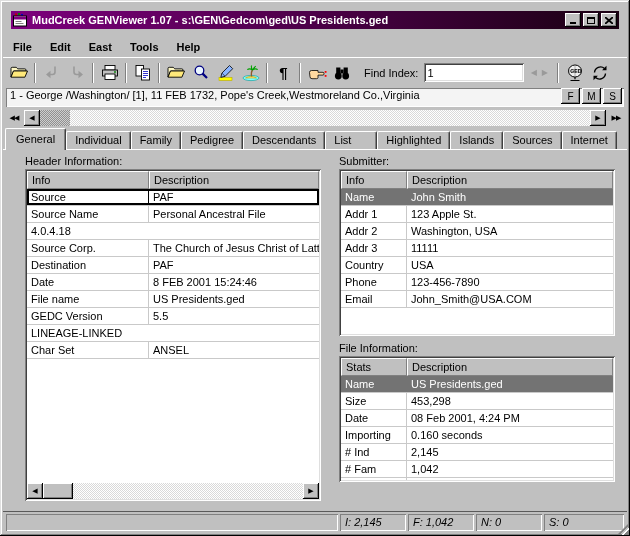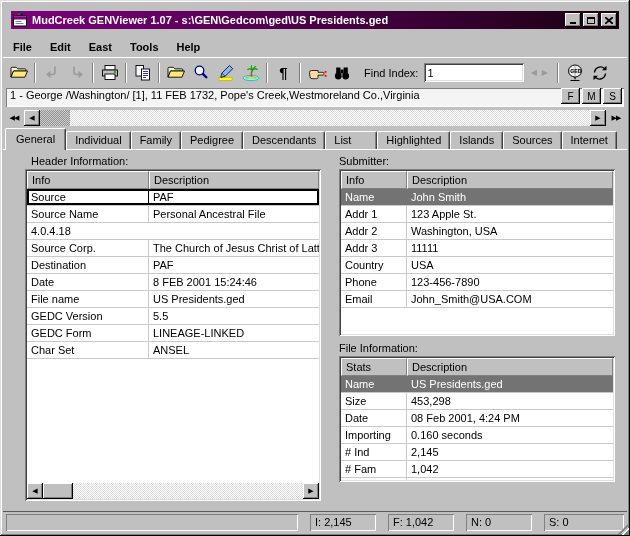--- a/index.html
+++ b/index.html
@@ -88,21 +88,21 @@
   .left-cols .c1{width:122px;}
   .right-cols .c1{width:66px;}
   .trow.sel{background:#737373;color:#fff;}
   .trow.sel .tcell.c1{border-right-color:transparent;}
   .trow.focus{box-shadow:inset 0 0 0 2px #000;}
   .trow.focus .tcell.c1{border-right-color:#000;}
   .box-hscroll{height:16px;display:flex;flex:0 0 auto;
     background-image:conic-gradient(#fff 0 25%, #d9d9d9 0 50%, #fff 0 75%, #d9d9d9 0);
     background-size:2px 2px;}
   
-  .statusbar{height:21px;display:flex;align-items:center;padding:2px 3px 2px;gap:12px;flex:0 0 auto;}
+  .statusbar{height:21px;display:flex;align-items:center;padding:2px 3px 2px;gap:2px;flex:0 0 auto;font-style:italic;}
   .spanel{height:17px;box-shadow:inset 1px 1px 0 #808080, inset -1px -1px 0 #fff;
     padding:2px 5px;white-space:nowrap;overflow:hidden;position:relative;}
   .spanel.grow{flex:1;}
   .sp-w1{width:66px;}.sp-w2{width:66px;}.sp-w3{width:66px;}.sp-w4{width:80px;}
   .grip{position:absolute;right:1px;bottom:1px;width:12px;height:12px;
     background:repeating-linear-gradient(135deg, transparent 0 2px, #fff 2px 3px, #808080 3px 5px);
     clip-path:polygon(100% 0,100% 100%,0 100%);}
 </style>
 </head>
 <body>
@@ -280,21 +280,21 @@
       <span class="tab">Descendants</span>
       <span class="tab wide">List</span>
       <span class="tab">Highlighted</span>
       <span class="tab">Islands</span>
       <span class="tab">Sources</span>
       <span class="tab">Internet</span>
     </div>
 
   <div class="content">
 
-    <span class="panel-label" style="left:28px;top:5px;">Header Information:</span>
+    <span class="panel-label" style="left:22px;top:5px;">Header Information:</span>
     <div class="listbox left-cols" id="tbl-header" style="left:22px;top:19px;width:296px;height:332px;">
       <div class="twrap">
           <div class="thead">
             <div class="hcell c1">Info</div>
             <div class="hcell c2">Description</div>
           </div>
           <div class="trow focus">
             <div class="tcell c1">Source</div>
             <div class="tcell c2">PAF</div>
           </div>
@@ -319,21 +319,20 @@
           </div>
           <div class="trow">
             <div class="tcell c1">File name</div>
             <div class="tcell c2">US Presidents.ged</div>
           </div>
           <div class="trow">
             <div class="tcell c1">GEDC Version</div>
             <div class="tcell c2">5.5</div>
           </div>
           <div class="trow">
-            <div class="tcell c1">GEDC Form</div>
             <div class="tcell c2">LINEAGE-LINKED</div>
           </div>
           <div class="trow">
             <div class="tcell c1">Char Set</div>
             <div class="tcell c2">ANSEL</div>
           </div>
         </div>
       <div class="box-hscroll">
         <span class="sb-btn">◀</span>
         <span class="sb-thumb"></span>

